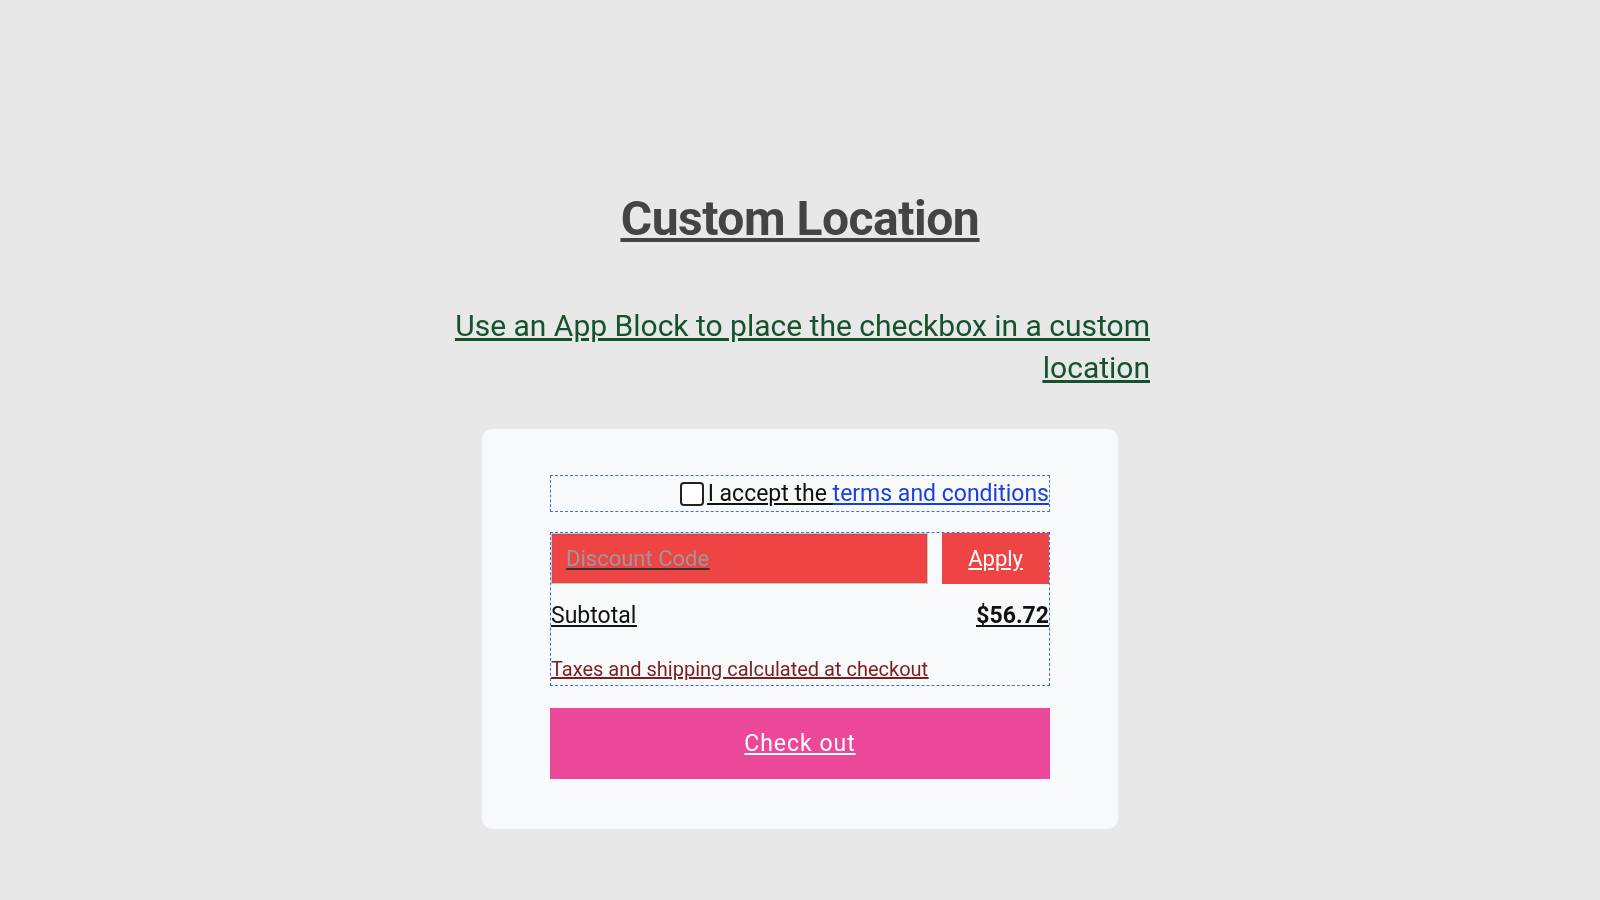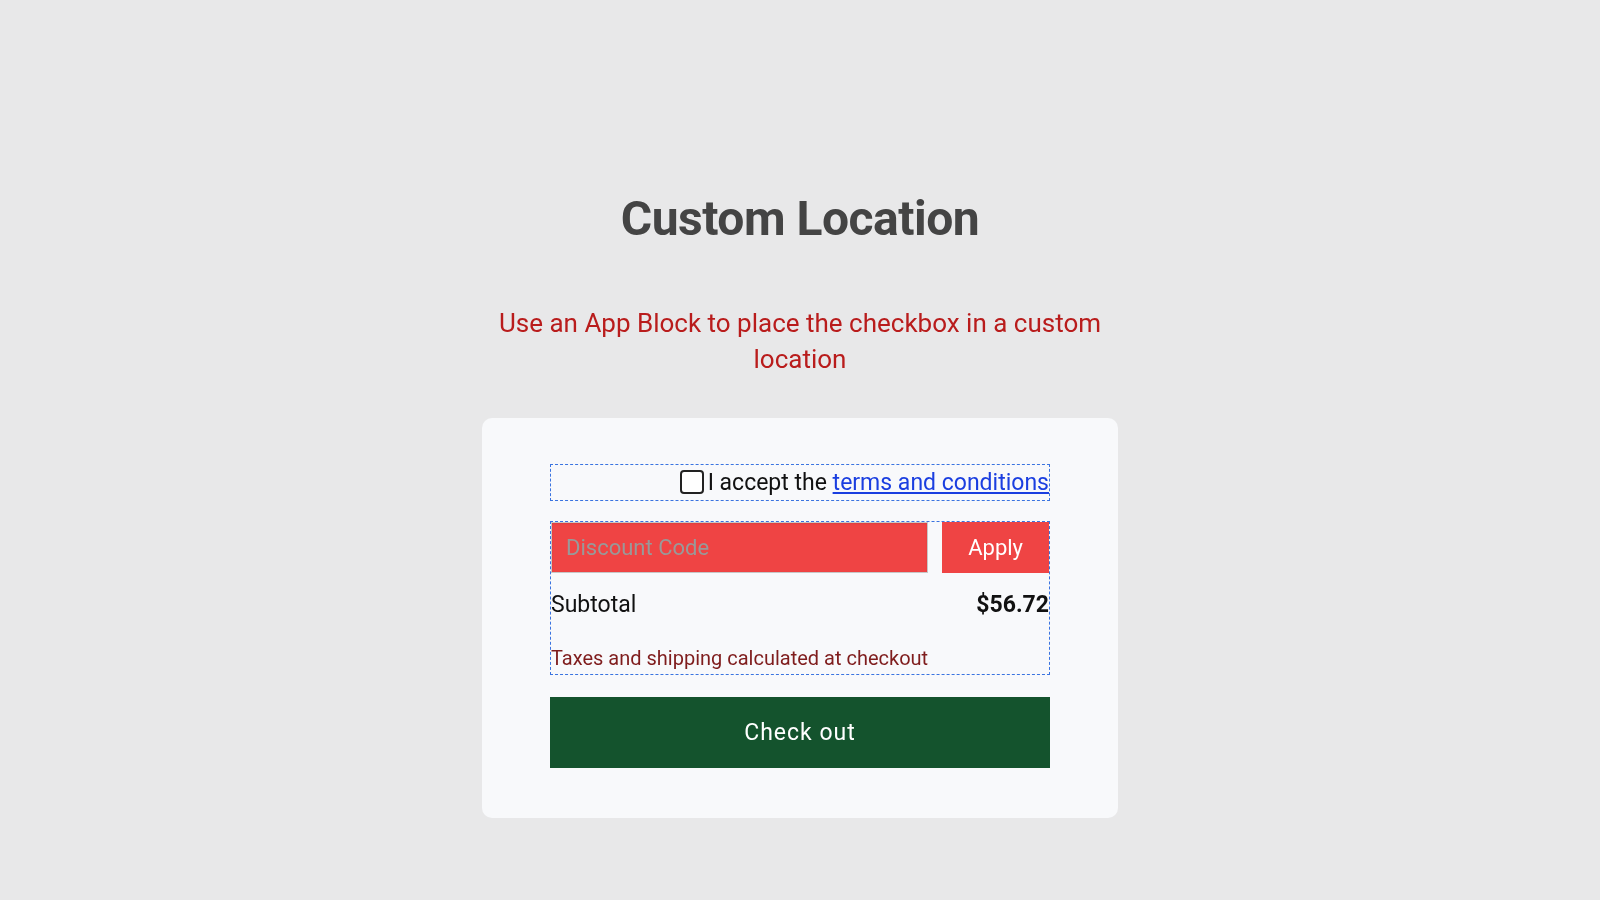--- a/index.html
+++ b/index.html
@@ -1,41 +1,42 @@
 <!DOCTYPE html>
 <html><head>
   <meta charset="utf-8">
   <style>
     * {
       margin: 0;
       padding: 0;
       box-sizing: border-box;
+      text-decoration: underline;
     }
     body {
       width: 1600px;
       height: 900px;
       background: #e8e8e9;
       font-family: -apple-system, BlinkMacSystemFont, "Segoe UI", Roboto, Helvetica, Arial, sans-serif;
       display: flex;
       flex-direction: column;
       align-items: center;
       padding-top: 190px;
       overflow: hidden;
     }
     .page-title {
       font-size: 48px;
       font-weight: 700;
       color: #444;
       margin-bottom: 58px;
       letter-spacing: -0.5px;
     }
     .page-subtitle {
-      font-size: 26px;
-      color: #b91c1c;
-      text-align: center;
+      font-size: 30px;
+      color: #14532d;
+      text-align: right;
       line-height: 1.4;
       max-width: 700px;
       margin-bottom: 40px;
       font-weight: 400;
     }
     .card {
       background: #f8f9fb;
       border-radius: 10px;
       width: 636px;
       padding: 46px 68px 50px;
@@ -118,21 +119,21 @@
     .subtotal-value {
       font-weight: 700;
     }
     .tax-note {
       text-align: left;
       font-size: 20px;
       color: #7f1d1d;
       padding: 28px 0 4px;
     }
     .checkout-button {
-      background: #14532d;
+      background: #ec4899;
       color: #fff;
       border: none;
       padding: 22px 0;
       font-size: 23px;
       letter-spacing: 1px;
       cursor: pointer;
       width: 100%;
       font-family: inherit;
       font-weight: 400;
     }

